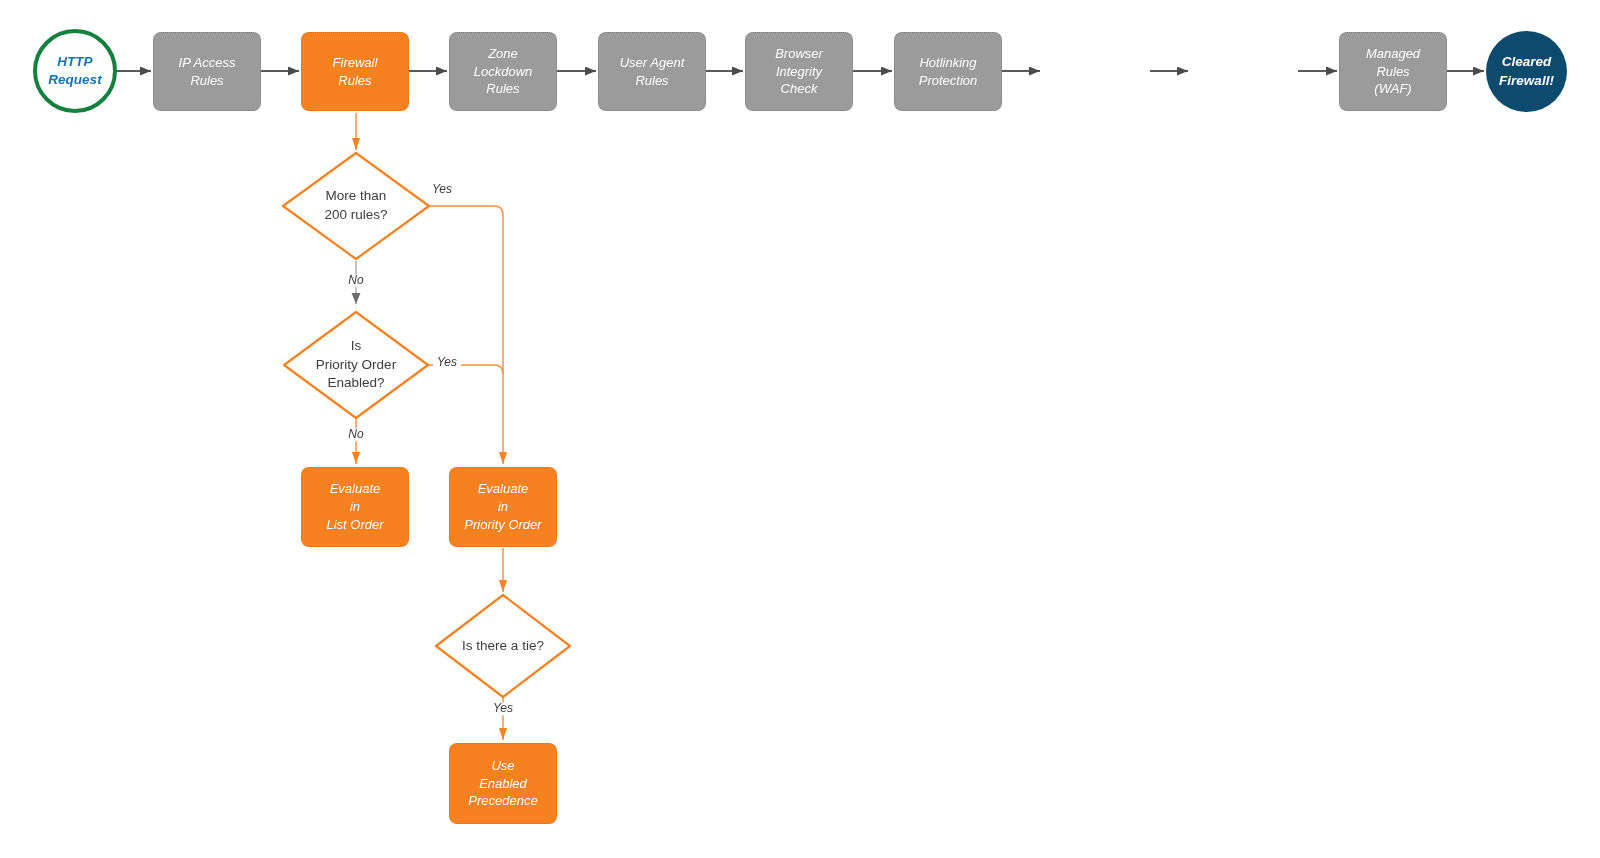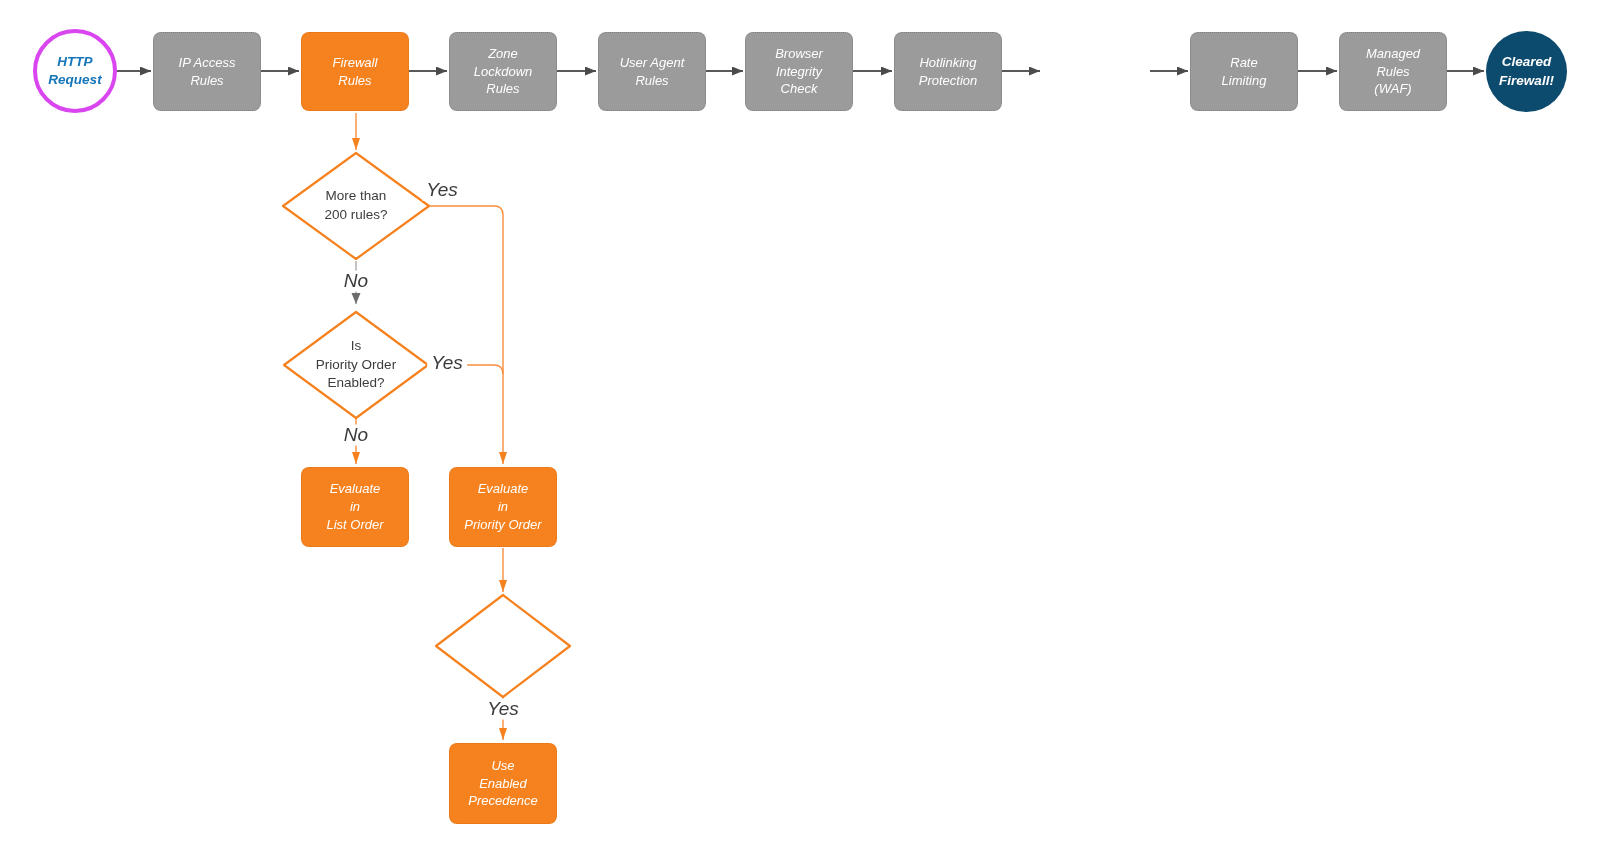--- a/index.html
+++ b/index.html
@@ -50,40 +50,40 @@
     border-radius: 50%;
     font-style: italic;
     font-weight: bold;
     font-size: 13.5px;
     line-height: 1.35;
   }
   .circle-node.start {
     left: 33px; top: 29px;
     width: 84px; height: 84px;
     background: #ffffff;
-    border: 4px solid #d946ef;
+    border: 4px solid #15803d;
     color: #1576b9;
   }
   .circle-node.end {
     left: 1486px; top: 31px;
     width: 81px; height: 81px;
     background: #0c4a6e;
     color: #ffffff;
   }
   .diamond-label {
     color: #3d3d3d;
     font-size: 13.5px;
     line-height: 1.4;
     font-style: normal;
   }
   .edge-label {
     position: absolute;
     transform: translate(-50%, -50%);
     font-style: italic;
-    font-size: 19px;
+    font-size: 12px;
     color: #3b3b3b;
     background: #ffffff;
     padding: 0 4px;
     line-height: 1.1;
   }
 </style>
 </head>
 <body>
 
 <div class="canvas">
@@ -144,31 +144,30 @@
   <div class="node stage gray" style="left:449px;  top:32px;">Zone
 Lockdown
 Rules</div>
   <div class="node stage gray" style="left:598px;  top:32px;">User Agent
 Rules</div>
   <div class="node stage gray" style="left:894px;  top:32px;">Hotlinking
 Protection</div>
   <div class="node stage gray" style="left:745px;  top:32px;">Browser
 Integrity
 Check</div>
-  <div class="node stage gray" style="left:1190px; top:32px;">Rate
-Limiting</div>
   <div class="node stage gray" style="left:1339px; top:32px;">Managed
 Rules
 (WAF)</div>
 
   <div class="node diamond-label" style="left:293px; top:176px; width:126px; height:60px;text-align:center;">More than
 200 rules?</div>
   <div class="node diamond-label" style="left:284px; top:327px; width:144px; height:76px;">Is
 Priority Order
 Enabled?</div>
+  <div class="node diamond-label" style="left:436px; top:616px; width:134px; height:60px;">Is there a tie?</div>
 
   <div class="node stage orange" style="left:301px; top:467px; height:80px;">Evaluate
 in
 List Order</div>
   <div class="node stage orange" style="left:449px; top:467px; height:80px;">Evaluate
 in
 Priority Order</div>
   <div class="node stage orange" style="left:449px; top:743px; height:81px;">Use
 Enabled
 Precedence</div>

